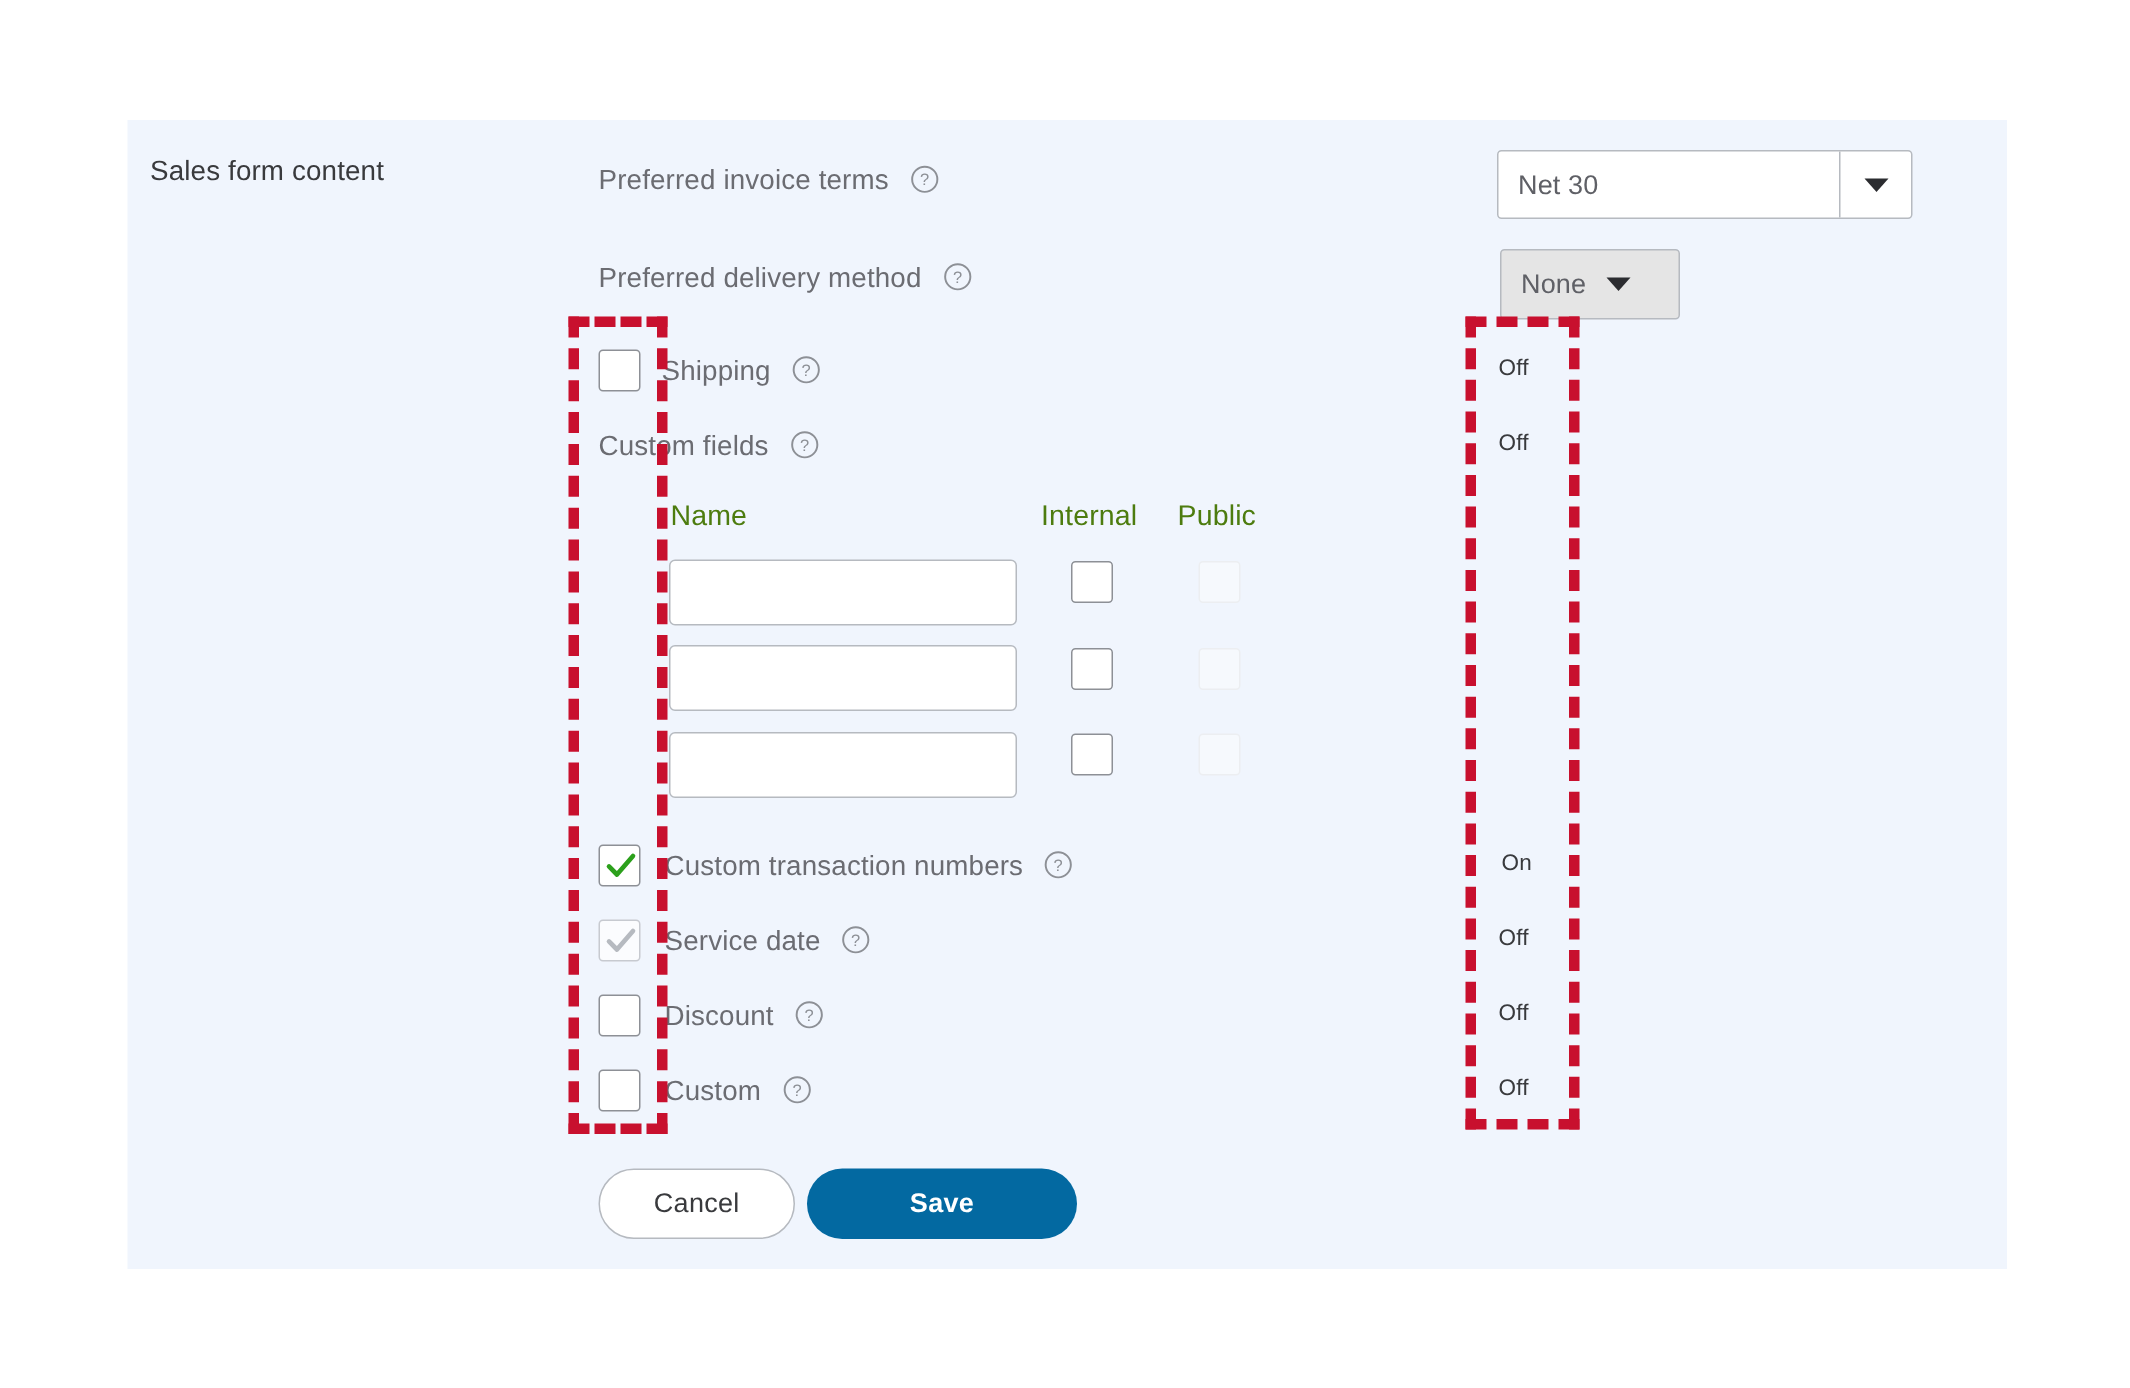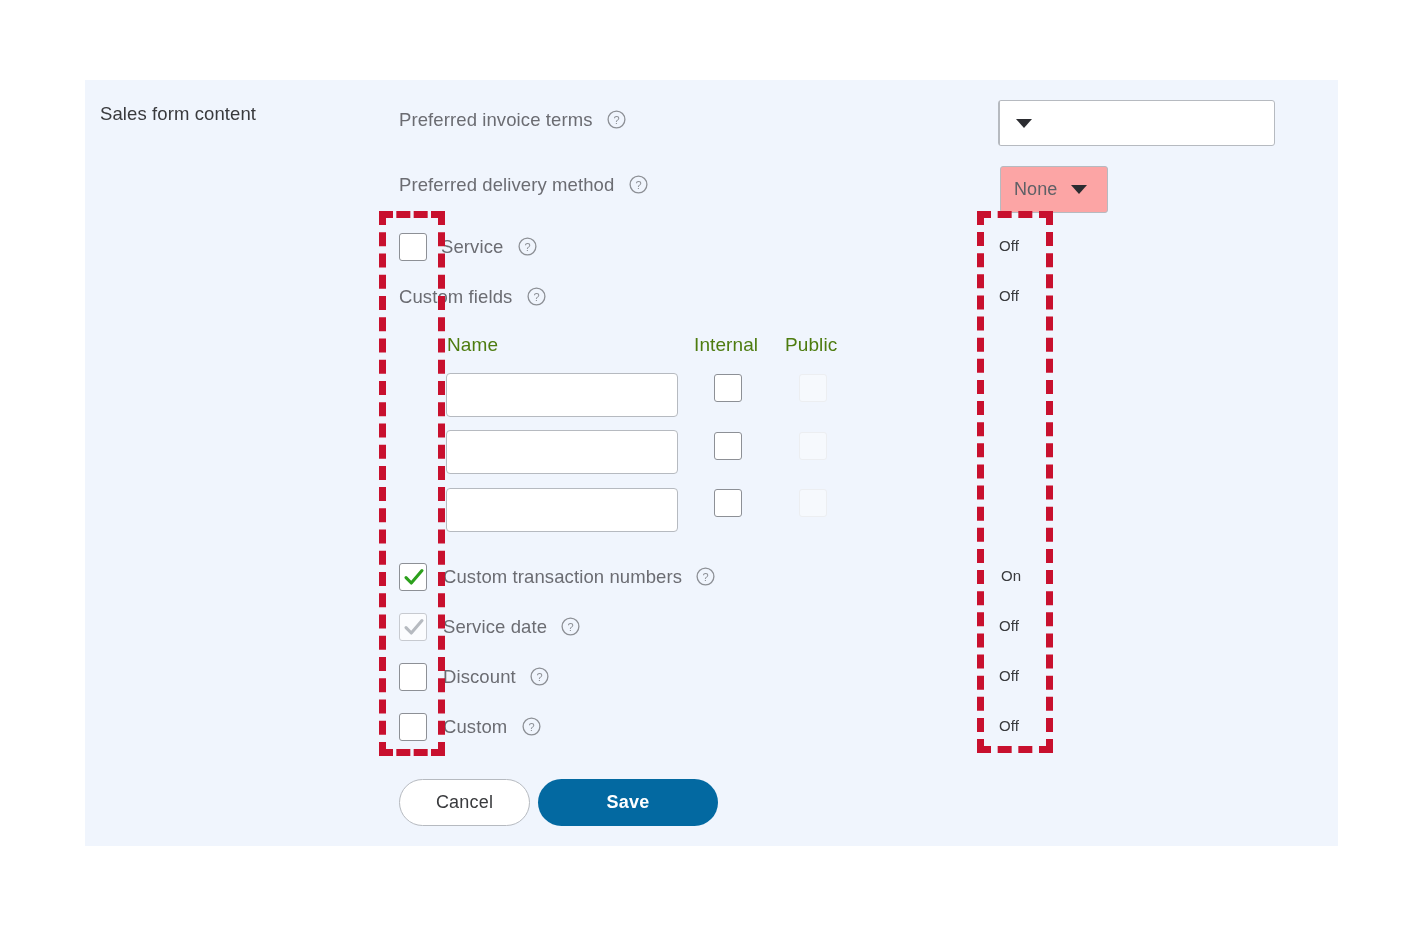--- a/index.html
+++ b/index.html
@@ -121,23 +121,23 @@
   .dd-wide .dd-btn {
     width: 47px;
     border-left: 1.4px solid #b6bac0;
     display: flex;
     align-items: center;
     justify-content: center;
   }
   .dd-small {
     position: absolute;
     box-sizing: border-box;
-    width: 108px;
+    width: 120px;
     height: 47px;
-    background: #fca5a5;
+    background: #e5e5e5;
     border: 1.4px solid #b6bac0;
     border-radius: 3px;
     display: flex;
     align-items: center;
     padding-left: 13px;
   }
   .dd-small .dd-val {
     font-size: 18px;
     color: #5f6066;
     letter-spacing: .1px;
@@ -226,20 +226,21 @@
 <div class="field-label" style="left:399px; top:109px;">
   <span>Preferred invoice terms</span>
   <span class="help-icon">
     <svg width="19" height="19" viewBox="0 0 19 19">
         <circle cx="9.5" cy="9.5" r="8.4" fill="none" stroke="#8d9096" stroke-width="1.3"></circle>
         <text x="9.5" y="13.6" font-family="Liberation Sans, sans-serif" font-size="11" fill="#8d9096" text-anchor="middle">?</text>
       </svg>
   </span>
 </div>
 <div class="dd-wide" style="left:998px; top:100px;">
+  <div class="dd-val">Net 30</div>
   <div class="dd-btn">
     <span class="caret"></span>
   </div>
 </div>
 
 <div class="field-label" style="left:399px; top:174px;">
   <span>Preferred delivery method</span>
   <span class="help-icon">
     <svg width="19" height="19" viewBox="0 0 19 19">
         <circle cx="9.5" cy="9.5" r="8.4" fill="none" stroke="#8d9096" stroke-width="1.3"></circle>
@@ -249,21 +250,21 @@
 </div>
 <div class="dd-small" style="left:1000px; top:166px;">
   <span class="dd-val">None</span>
   <span class="caret-wrap">
     <span class="caret"></span>
   </span>
 </div>
 
 <div class="cbx" style="left:399px; top:233px;"></div>
 <div class="field-label" style="left:441px; top:236px;">
-  <span>Service</span>
+  <span>Shipping</span>
   <span class="help-icon">
     <svg width="19" height="19" viewBox="0 0 19 19">
         <circle cx="9.5" cy="9.5" r="8.4" fill="none" stroke="#8d9096" stroke-width="1.3"></circle>
         <text x="9.5" y="13.6" font-family="Liberation Sans, sans-serif" font-size="11" fill="#8d9096" text-anchor="middle">?</text>
       </svg>
   </span>
 </div>
 <div class="status-text" style="left:999px; top:237px;">Off</div>
 
 <div class="field-label" style="left:399px; top:286px;">

